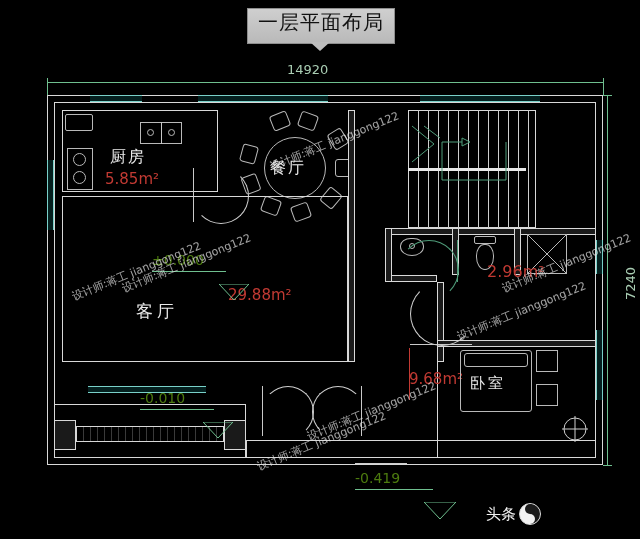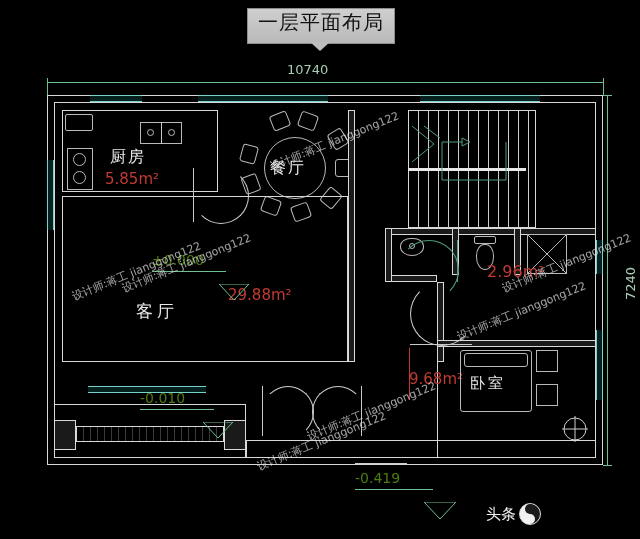--- a/index.html
+++ b/index.html
@@ -90,21 +90,21 @@
 </head>
 <body>
 
 <div id="stage">
 
   <div class="banner">
     <span>一层平面布局</span>
   </div>
   <div class="banner-tail"></div>
 
-  <div class="dimtxt" style="left:287px;top:62px;">10740</div>
+  <div class="dimtxt" style="left:287px;top:62px;">14920</div>
   <div class="dimline h" style="left:47px;top:82px;width:556px;"></div>
   <div class="dimtick" style="left:47px;top:78px;"></div>
   <div class="dimtick" style="left:603px;top:78px;"></div>
   <div class="dimline v" style="left:47px;top:82px;height:14px;"></div>
   <div class="dimline v" style="left:603px;top:82px;height:14px;"></div>
 
   <div class="dimtxt rot" style="left:623px;top:300px;">7240</div>
   <div class="dimline v" style="left:607px;top:95px;height:370px;"></div>
   <div class="dimtick" style="left:603px;top:95px;width:9px;height:1px;background:#6fbf8f;"></div>
   <div class="dimtick" style="left:603px;top:465px;width:9px;height:1px;background:#6fbf8f;"></div>

